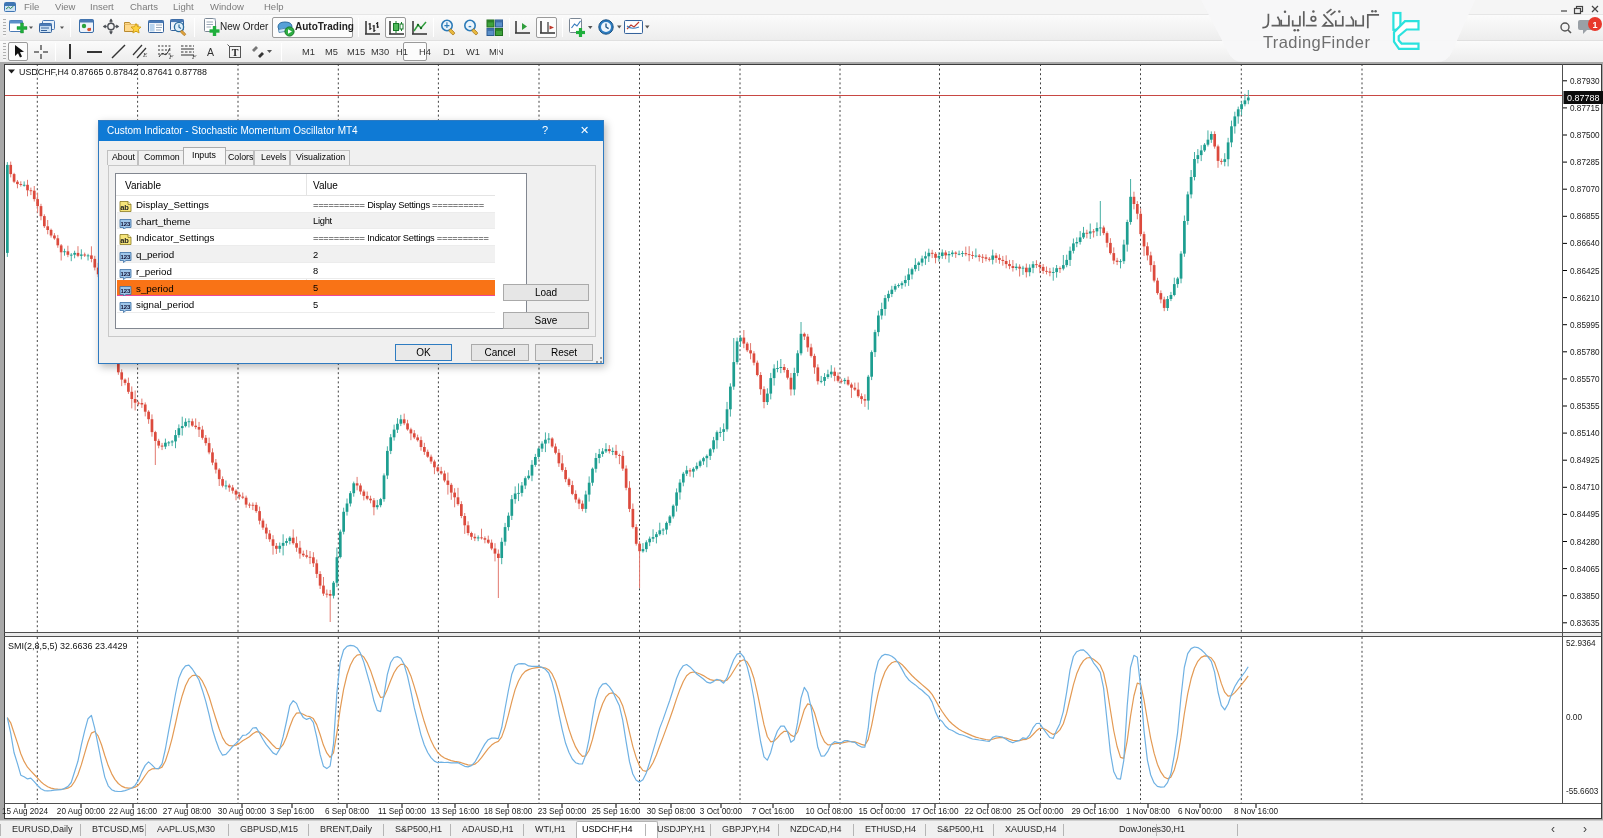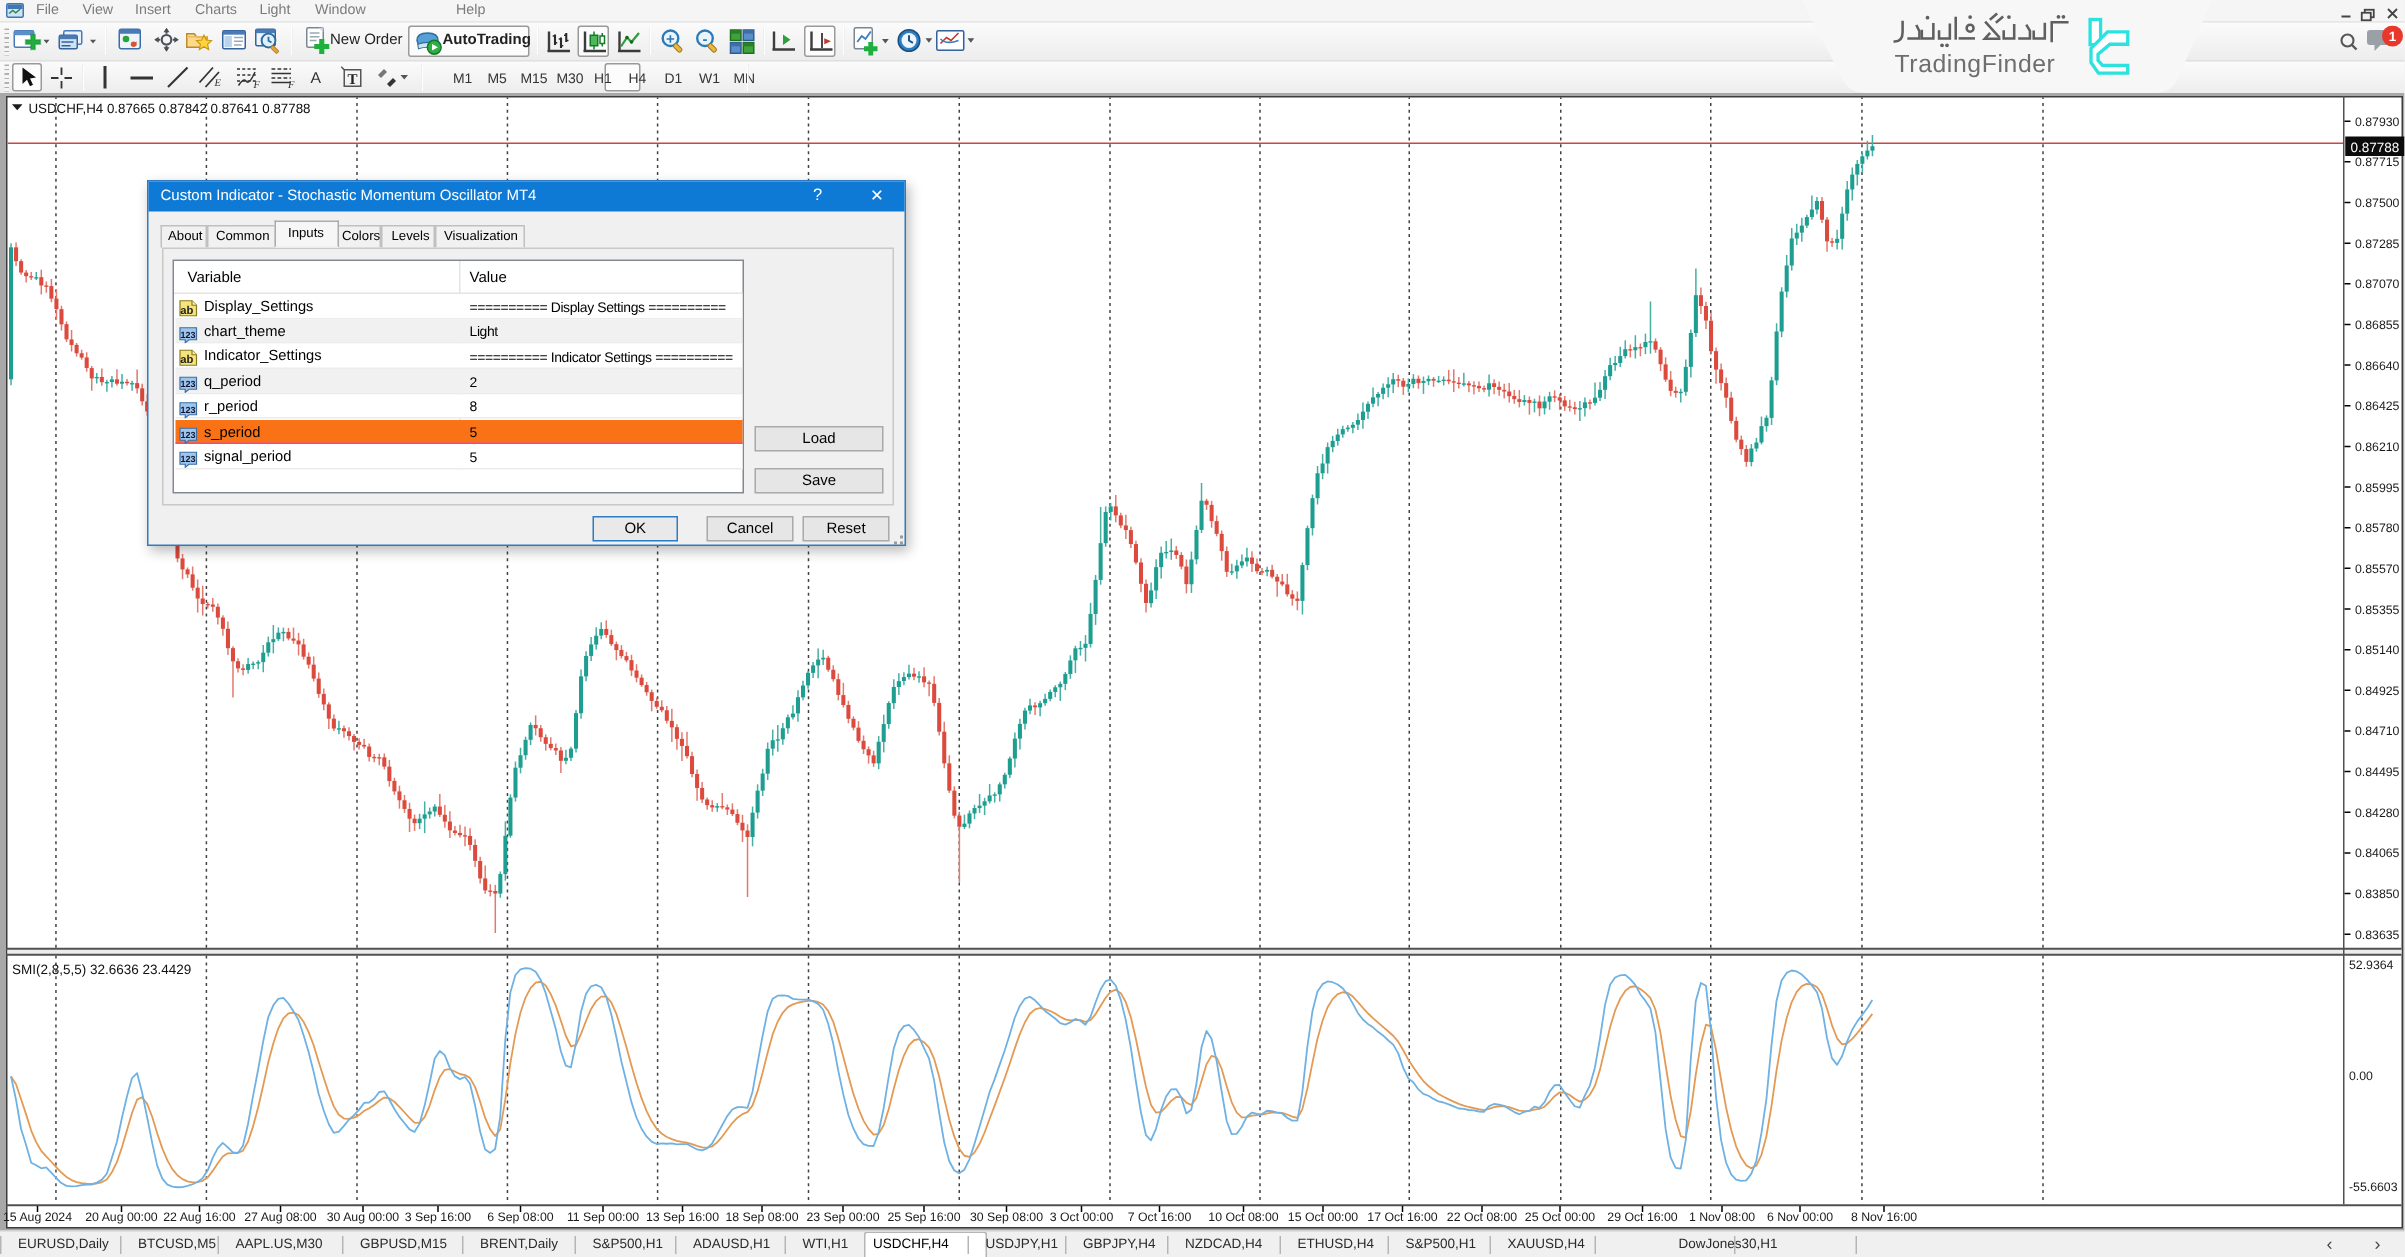--- a/index.html
+++ b/index.html
@@ -18,21 +18,21 @@
     <rect x="0.5" y="1.5" width="11" height="9" rx="1" fill="#cfe3f5" stroke="#3f76b4"></rect>
     <rect x="1" y="2" width="10" height="3" fill="#3f76b4"></rect>
     <path d="M2 8 l2.5 -2 l2 1.5 l3 -2.5" stroke="#2c874f" fill="none"></path>
   </svg>
   <span class="menui abs" style="left:24px;top:1px;">File</span>
   <span class="menui abs" style="left:55px;top:1px;">View</span>
   <span class="menui abs" style="left:90px;top:1px;">Insert</span>
   <span class="menui abs" style="left:130px;top:1px;">Charts</span>
   <span class="menui abs" style="left:173px;top:1px;">Light</span>
   <span class="menui abs" style="left:210px;top:1px;">Window</span>
-  <span class="menui abs" style="left:264px;top:1px;margin-left:40px;">Help</span>
+  <span class="menui abs" style="left:264px;top:1px;">Help</span>
 </div>
 
 <div class="abs" style="left:0;top:14px;width:1603px;height:26px;background:linear-gradient(#fbfbfb,#ededed);border-top:1px solid #e6e6e6;">
 <div class="abs" style="left:3px;top:4px;width:3px;height:18px;background:repeating-linear-gradient(to bottom,#b0b0b0 0 1px,#f5f5f5 1px 3px);"></div>
 <svg class="abs" style="left:8px;top:3px" width="26" height="19" viewBox="0 0 26 19">
 <rect x="1.5" y="2.5" width="13" height="11" rx="1" fill="#fff" stroke="#4a7ab5"></rect>
 <rect x="1.5" y="2.5" width="13" height="3" fill="#5b8fc9"></rect>
 <path d="M10 14 v-5 h8 v5 z" fill="none"></path>
 <g stroke="#1faf3c" stroke-width="3">
           <line x1="14" y1="5" x2="14" y2="15"></line>
@@ -1285,21 +1285,21 @@
     <div style="position:absolute;left:155px;top:3px;width:36px;height:15px;border:1px solid #c0c0c0;border-bottom:none;background:#f1f1f1;"></div>
     <span style="position:absolute;left:162px;top:5px;font-size:8.8px;">Levels</span>
     <div style="position:absolute;left:191px;top:3px;width:60px;height:15px;border:1px solid #c0c0c0;border-bottom:none;background:#f1f1f1;"></div>
     <span style="position:absolute;left:197px;top:5px;font-size:8.8px;">Visualization</span>
     <div style="position:absolute;left:84px;top:0px;width:43px;height:18px;border:1px solid #ababab;border-bottom:1px solid #f0f0f0;background:#f6f6f6;z-index:2;"></div>
     <span style="position:absolute;left:93px;top:3px;font-size:8.8px;z-index:3;">Inputs</span>
   </div>
 
   <div class="abs" style="left:9px;top:44px;width:488px;height:172px;border:1px solid #c8c8c8;background:#f0f0f0;"></div>
 
-  <div class="abs" style="left:16px;top:52px;width:381px;height:156px;background:#fff;border:1px solid #828790;">
+  <div class="abs" style="left:16px;top:52px;width:412px;height:156px;background:#fff;border:1px solid #828790;">
     <span style="position:absolute;left:9px;top:6px;font-size:10px;color:#000;">Variable</span>
     <span style="position:absolute;left:197px;top:6px;font-size:10px;color:#000;">Value</span>
     <div style="position:absolute;left:190px;top:0;width:1px;height:139px;background:#e4e4e4;"></div>
     <div style="position:absolute;left:0;top:21px;width:379px;height:1px;background:#e4e4e4;"></div>
     <div style="position:absolute;left:1px;top:22.0px;width:378px;height:16.7px;background:#fff;border-bottom:1px solid #ececec;">
       <span style="position:absolute;left:2px;top:1px;"><svg width="13" height="13" viewBox="0 0 13 13" style="vertical-align:-2px">
               <path d="M1 1.5 h8 l3 3 v7 h-11 z" fill="#f5e47a" stroke="#8a7a1f" stroke-width="0.8"></path>
               <path d="M9 1.5 v3 h3" fill="#fbf2b8" stroke="#8a7a1f" stroke-width="0.8"></path>
               <text x="5.6" y="10" text-anchor="middle" style="font:bold 7.5px 'Liberation Sans';fill:#222">ab</text>
             </svg></span>

